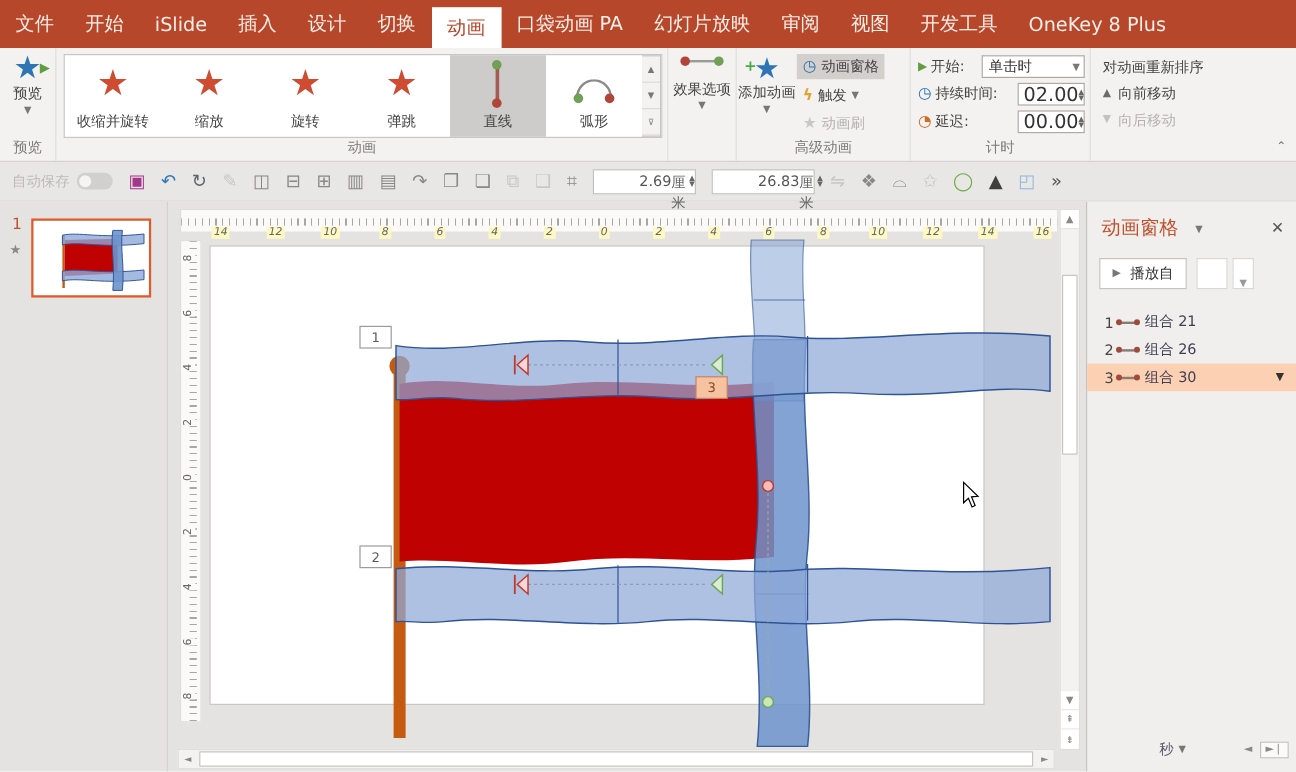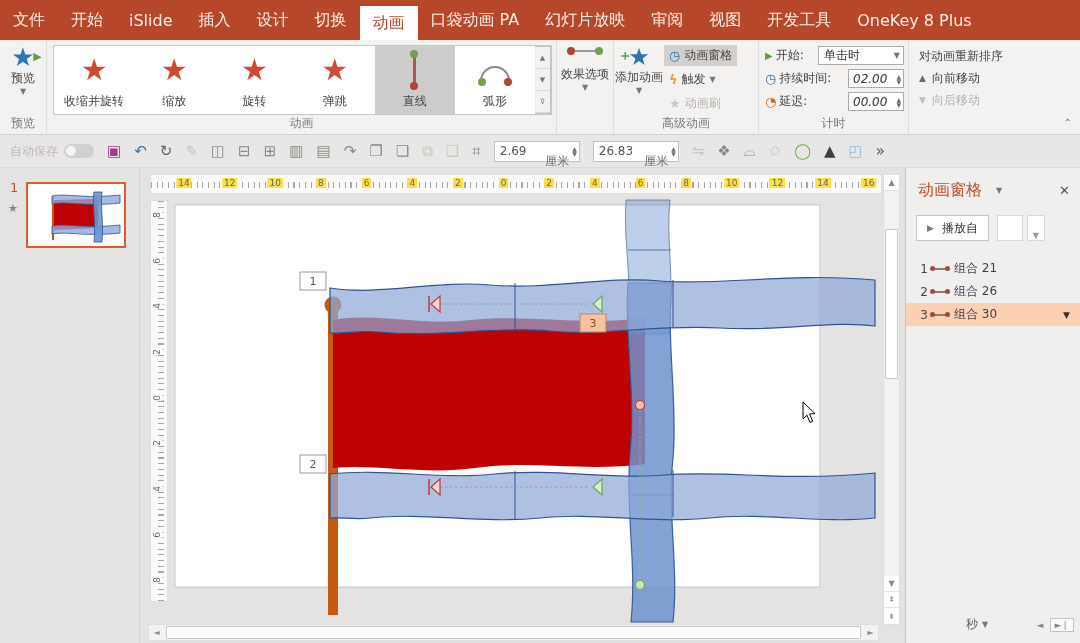--- a/index.html
+++ b/index.html
@@ -48,55 +48,55 @@
   .addstar .plus { position:absolute; left:-10px; top:-2px; font-size:14px; font-weight:bold; color:#4ba84b; }
   .adv-col { display:flex; flex-direction:column; padding-top:5px; gap:3px; }
   .adv-row { display:flex; align-items:center; gap:4px; padding:2px 5px; white-space:nowrap; font-size:12px; color:#444; }
   .adv-row.hl { background:#d3cfcc; }
   .adv-row.disabled { color:#b3b1af; }
   .mini-icon { font-size:13px; }
 
   .g-timing { width:150px; padding:4px 4px 0 6px; }
   .t-row { display:flex; align-items:center; gap:3px; height:23px; font-size:12px; color:#444; white-space:nowrap; }
   .t-input { margin-left:auto; width:56px; height:19px; background:#fff; border:1px solid #adaaa8; display:flex; align-items:center; padding:0 2px 0 4px; }
-  .t-input .val { flex:1; font-size:12px; color:#333;font-style:italic; }
+  .t-input .val { flex:1; font-size:16px; color:#333; }
   .spin { display:flex; flex-direction:column; font-size:6px; color:#666; line-height:5px; }
   .t-select { margin-left:auto; width:86px; height:19px; background:#fff; border:1px solid #adaaa8; display:flex; align-items:center; padding:0 3px 0 5px; }
   .t-select .val { flex:1; font-size:12px; color:#333; }
 
   .g-reorder { width:150px; padding:5px 0 0 10px; border-right:none;text-align:right; }
   .ro-title { font-size:12px; color:#444; height:22px; display:flex; align-items:center; }
   .ro-row { font-size:12px; color:#444; height:22px; display:flex; align-items:center; gap:6px; }
   .ro-row.disabled { color:#b3b1af; }
   .tri { font-size:9px; }
   .collapse { position:absolute; right:8px; bottom:6px; color:#777; font-size:10px; }
 
   
   .qat { height:33px; background:#e9e7e5; display:flex; align-items:center; gap:13px; padding:0 10px; border-bottom:1px solid #dcdad8; }
   .autosave { display:flex; align-items:center; gap:6px; color:#bdbbb9; font-size:12px; }
   .toggle { width:30px; height:14px; border-radius:7px; background:#d2d0ce; position:relative; }
   .toggle::before { content:""; position:absolute; left:2px; top:2px; width:10px; height:10px; border-radius:50%; background:#f5f4f2; }
   .qat-icon { font-size:15px; line-height:15px; cursor:default; }
   .size-box { width:86px; height:21px; background:#fff; border:1px solid #c3c1bf; display:flex; align-items:center; padding:0 2px 0 5px; font-size:12px; color:#555; }
-  .size-box .val { flex:1; }
+  .size-box .val { flex:1;margin-left:33px; }
   .size-box .unit { margin-right:3px; color:#666;margin-top:20px; }
 
   
   .main { display:flex; height:475px; background:#e5e3e1; }
 
   .slide-panel { width:140px; position:relative; border-right:1px solid #d4d2d0; }
   .slide-num { position:absolute; left:10px; top:12px; color:#c0512e; font-size:13px; }
   .slide-star { position:absolute; left:8px; top:34px; color:#8a8886; font-size:11px; }
   .thumb { position:absolute; left:26px; top:14px; width:100px; height:66px; background:#fff; border:2px solid #dd5b2e; }
 
   .canvas { width:765px; position:relative; }
   .h-ruler { position:absolute; left:10px; top:6px; width:732px; height:20px; background:#fbfaf9; border:1px solid #e0dedc; }
   .h-ruler .ticks { position:absolute; left:0; right:0; top:7px; height:6px;
     background:repeating-linear-gradient(to right,#a9a7a5 0 1px,transparent 1px 5.7px); }
-  .ruler-num { position:absolute; top:3px; transform:translateX(-50%); font-size:9px; color:#666; background:#fde047; padding:0 2px; }
+  .ruler-num { position:absolute; top:14px; transform:translateX(-50%); font-size:9px; color:#666; background:#fef9c3; padding:0 2px;font-style:italic; }
   .v-ruler { position:absolute; left:10px; top:32px; width:18px; height:402px; background:#fbfaf9; border:1px solid #e0dedc; }
   .v-ruler .ticks { position:absolute; top:0; bottom:0; left:7px; width:6px;
     background:repeating-linear-gradient(to bottom,#a9a7a5 0 1px,transparent 1px 5.7px); }
   .ruler-num-v { position:absolute; left:3px; transform:translateY(-50%) rotate(-90deg); font-size:9px; color:#666; background:#fbfaf9; padding:1px 0; }
 
   .art { position:absolute; left:0; top:0; }
 
   .v-scroll { position:absolute; right:5px; top:6px; width:17px; bottom:18px; background:#f3f2f1; border:1px solid #e0dedc;
     display:flex; flex-direction:column; align-items:center; font-size:8px; color:#8a8886; }
   .vs-btn { width:100%; height:16px; display:flex; align-items:center; justify-content:center; background:#fff; border-bottom:1px solid #e6e4e2; }

